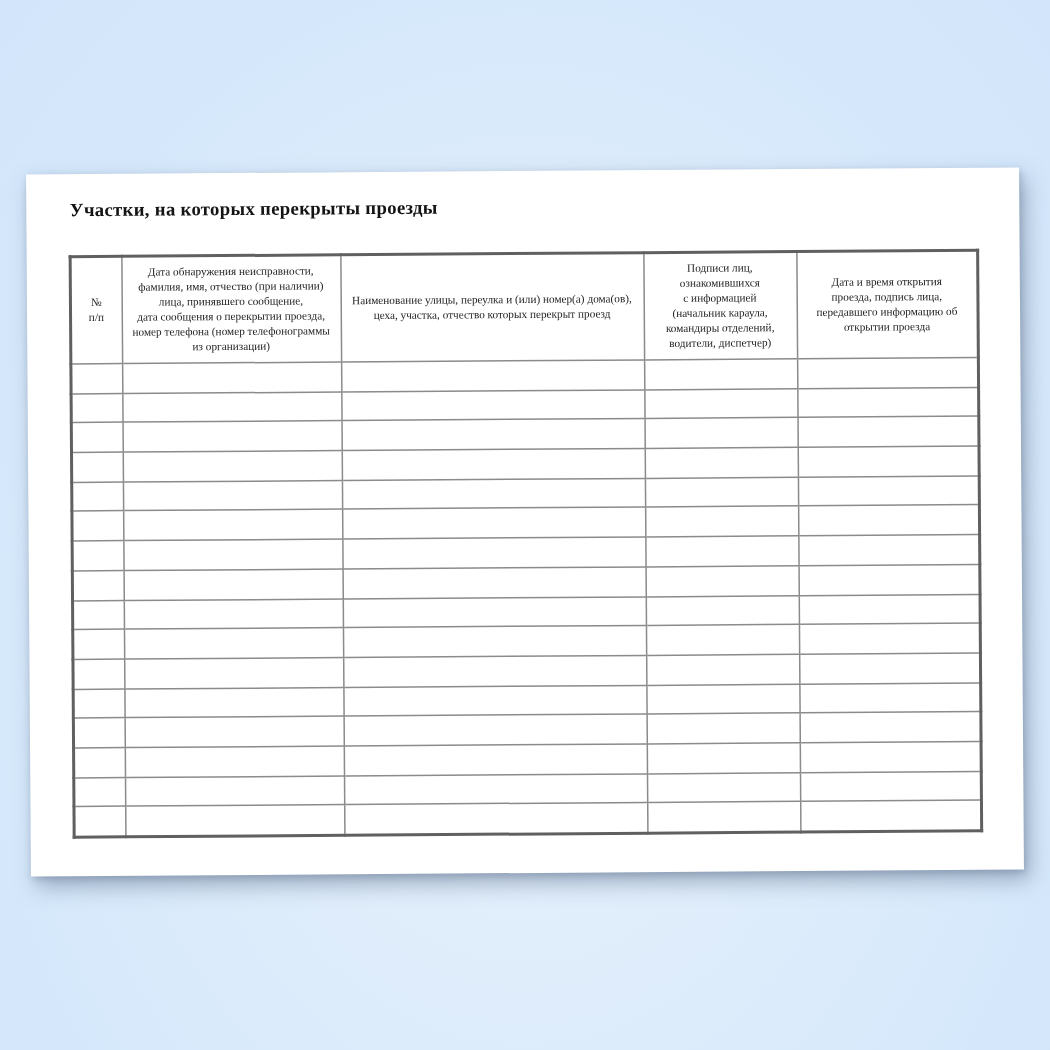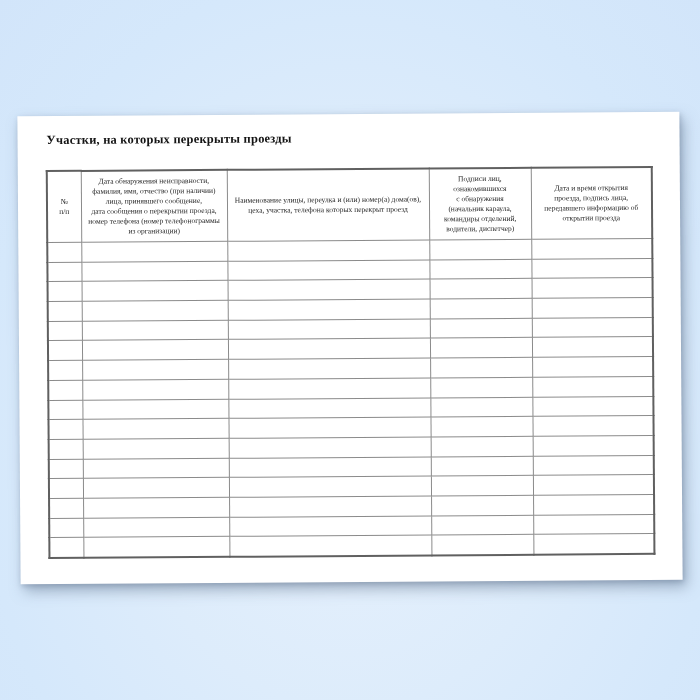--- a/index.html
+++ b/index.html
@@ -86,24 +86,24 @@
       <tr>
         <th>№
 п/п</th>
         <th>Дата обнаружения неисправности,
 фамилия, имя, отчество (при наличии)
 лица, принявшего сообщение,
 дата сообщения о перекрытии проезда,
 номер телефона (номер телефонограммы
 из организации)</th>
         <th>Наименование улицы, переулка и (или) номер(а) дома(ов),
-цеха, участка, телефона которых перекрыт проезд</th>
+цеха, участка, отчество которых перекрыт проезд</th>
         <th>Подписи лиц,
 ознакомившихся
-с обнаружения
+с информацией
 (начальник караула,
 командиры отделений,
 водители, диспетчер)</th>
         <th>Дата и время открытия
 проезда, подпись лица,
 передавшего информацию об
 открытии проезда</th>
       </tr>
     </thead>
     <tbody>

